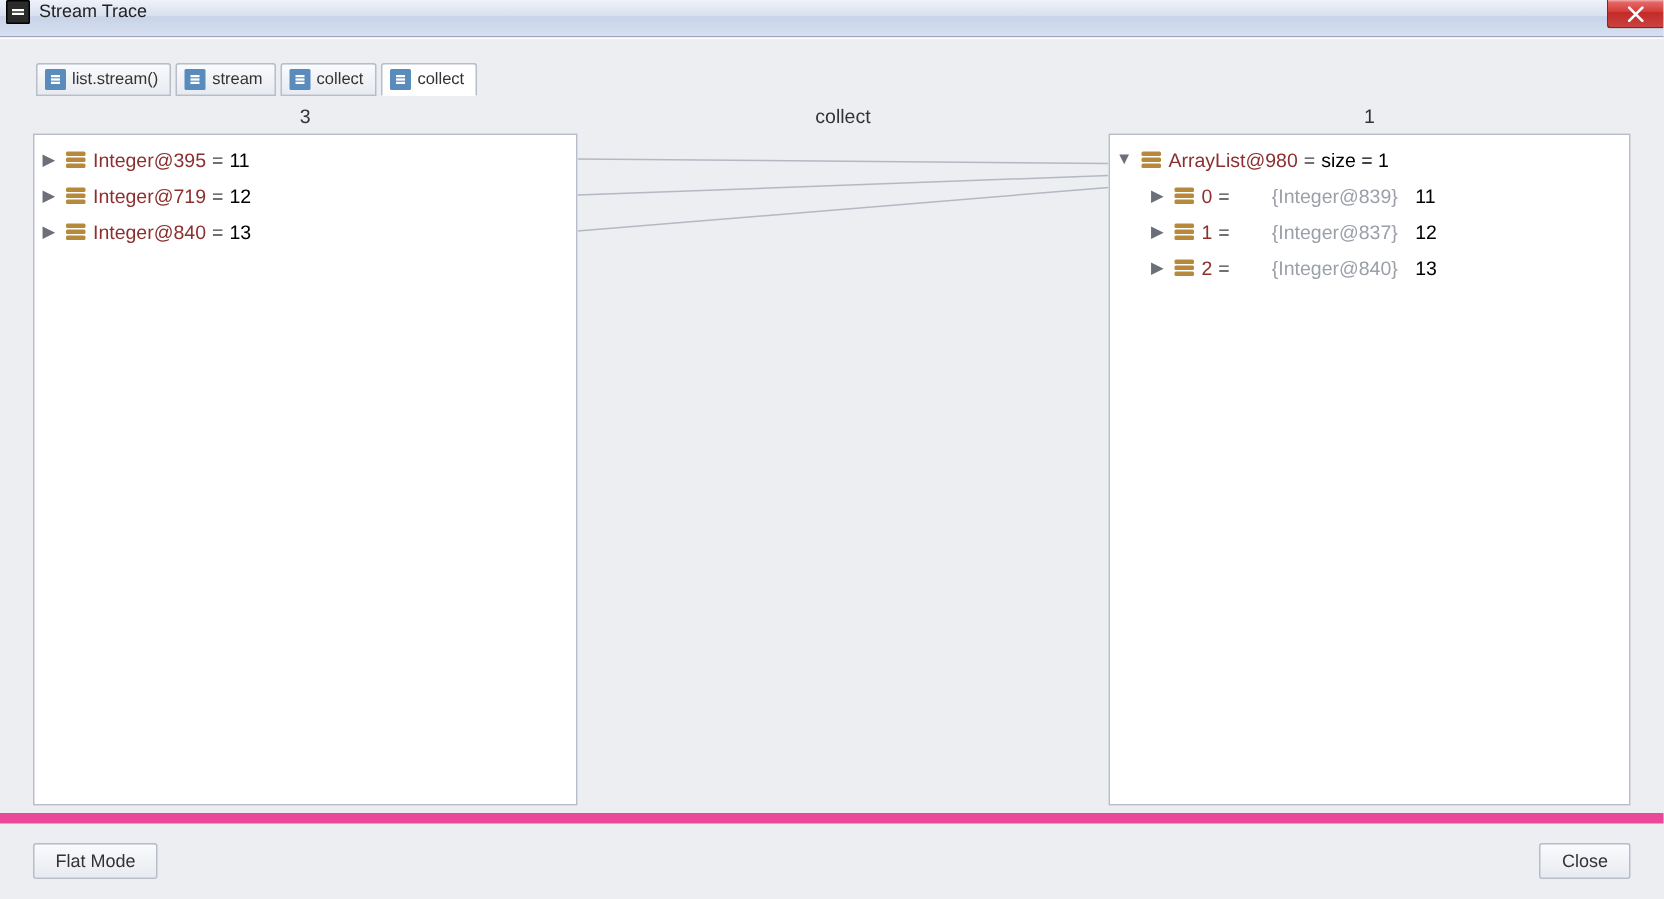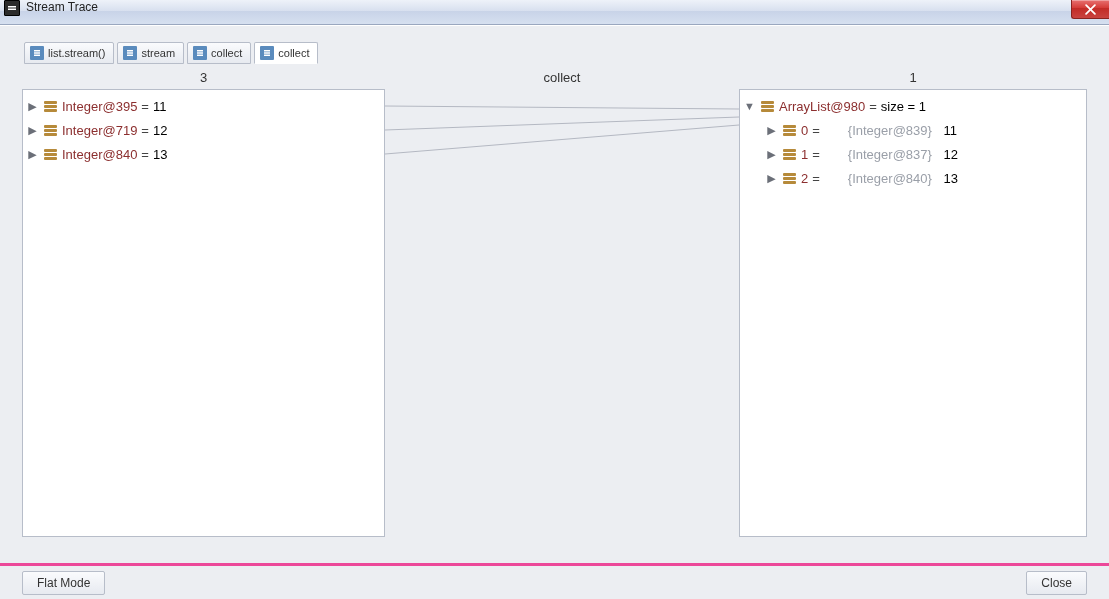--- a/index.html
+++ b/index.html
@@ -151,25 +151,25 @@
   .bar3 rect { rx:1; ry:1; }
   .obj-ref { color: #8c2f2f; }
   .eq     { color: #444; }
   .valtxt { color: #000000; }
   .muted  { color: #9a9fa8; margin-left: 24px; }
 
   
   .footer {
     position: absolute;
     left: 0; right: 0; bottom: 0;
-    height: 36px;
+    height: 57px;
     display: flex;
     align-items: center;
     padding: 0 22px;
-    border-top: 3px solid #ec4899;
+    border-top: 7px solid #ec4899;
     background: #eceef2;
   }
   .btn {
     height: 24px;
     padding: 0 14px;
     font-size: 12px;
     color: #333;
     background: linear-gradient(#fafbfd, #e7eaf0);
     border: 1px solid #b7bdc9;
     border-radius: 2px;

